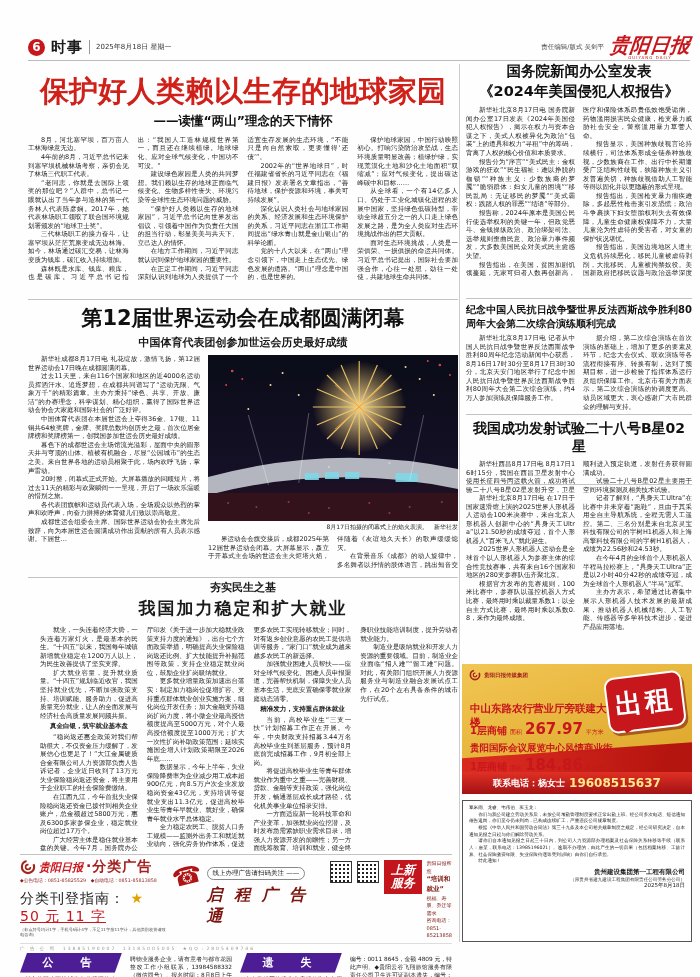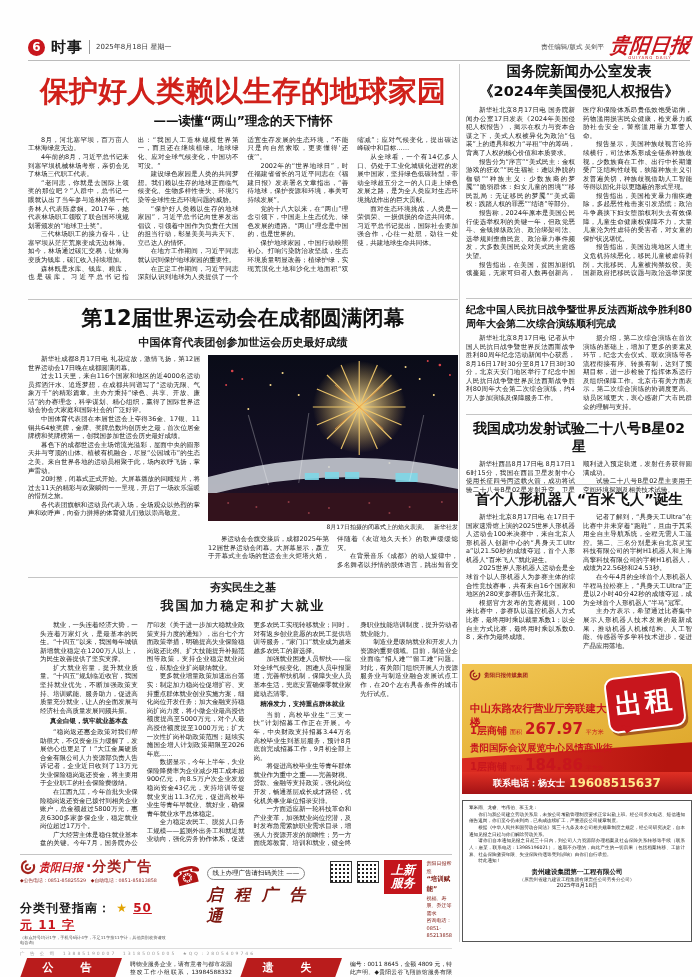--- a/index.html
+++ b/index.html
@@ -38,21 +38,21 @@
   .wg h2{margin:3px 0 5px;text-align:center;font-size:11px;font-weight:bold;}
   .wg-flex{display:flex;gap:8px;}
   .wg-left{width:172px;height:222px;}
   .wg-right{flex:1;}
   .photo{width:100%;height:166px;display:block;background:#0b0d18;}
   .caption{font-size:6px;color:#222;text-align:right;margin:2px 0 3px;}
   .wg-cont{height:40px;}
   
   .emp{position:absolute;left:28px;top:580px;width:430px;}
   .emp .kicker{margin:0;text-align:center;font-size:11px;font-weight:bold;}
-  .emp h1{margin:2px 0 6px;text-align:center;font-size:13px;font-weight:900;letter-spacing:2px;}
+  .emp h1{margin:2px 0 6px;text-align:center;font-size:17px;font-weight:900;letter-spacing:2px;}
   .emp .c4{height:228px;margin-left:12px;}
   
   .rart{position:absolute;left:466px;width:226px;}
   .rart h1{margin:0;text-align:center;font-weight:900;color:#111;}
   .us h1{font-size:14.5px;line-height:1.35;}
   .us .c2{height:172px;margin-top:5px;}
   .mem h1{font-size:10px;line-height:1.35;text-align:justify;}
   .mem .c2{height:78px;margin-top:4px;}
   .sat h1{font-size:14px;}
   .sat .c2{height:46px;margin-top:4px;}
@@ -81,51 +81,51 @@
   .ad-contact{position:absolute;left:0;right:0;bottom:0;height:22px;background:linear-gradient(#e03024,#a31215);
               color:#fff;display:flex;align-items:center;justify-content:center;gap:4px;font-weight:900;}
   .ad-contact .lbl{font-size:9px;}
   .ad-contact .num{font-size:12px;color:#ffe98c;}
   
   .notice{position:absolute;left:462px;top:800px;width:230px;height:142px;border:1px solid #555;
           box-sizing:border-box;padding:4px 6px;background:#fff;}
   .notice h1{margin:0 0 3px;text-align:center;font-size:15px;font-weight:900;font-family:"DejaVu Serif",serif;}
   .notice .body p{margin:0;font-size:4.6px;line-height:1.45;text-align:justify;text-indent:2em;color:#222;word-break:break-all;}
   .notice .body p.salut{text-indent:0;}
-  .notice .sig{text-align:center;margin-top:3px;}
+  .notice .sig{text-align:right;margin-top:3px;}
   .notice .sig .s1{font-size:6.5px;font-weight:bold;}
   .notice .sig .s2{font-size:4.6px;color:#333;}
   .notice .sig .s3{font-size:5.5px;}
   
   .cl{position:absolute;left:20px;top:854px;width:432px;border-top:1px solid #c4c4c4;padding-top:3px;}
   .cl-top{display:flex;align-items:flex-start;gap:5px;}
   .cl-brandcol{width:158px;}
   .cl-brandrow{display:flex;align-items:center;gap:3px;}
   .brand-script{font-family:"DejaVu Serif",serif;font-style:italic;font-weight:bold;font-size:11px;color:#c8161d;}
   .brand-big{font-size:14px;font-weight:900;color:#a3201e;letter-spacing:1px;}
   .cl-phones{font-size:4.8px;color:#8a1d18;margin-top:1px;}
-  .cl-guide{font-size:12px;font-weight:bold;margin-top:17px;letter-spacing:1px;}
+  .cl-guide{font-size:14px;font-weight:normal;margin-top:7px;letter-spacing:1px;}
   .cl-guide .price{color:#c8161d;text-decoration:underline;}
   .cl-guide .star{color:#e2a300;}
   .cl-note{font-size:4.2px;color:#555;margin-top:1px;}
   .phone-glyph{font-size:24px;color:#b01313;transform:rotate(-14deg);line-height:1;margin-top:6px;}
   .cl-centercol{width:128px;text-align:left;margin-top:2px;}
   .cl-pill{display:inline-block;border:1px solid #888;border-radius:8px;font-size:6.5px;padding:1px 5px;color:#222;}
   .cl-adbrand{font-size:16px;font-weight:900;font-style:italic;color:#7d170f;letter-spacing:3px;margin-top:5px;}
   .qr{width:20px;height:20px;margin-top:3px;flex:0 0 auto;
       background:repeating-linear-gradient(0deg,#111 0 2px,#fff 2px 4px),repeating-linear-gradient(90deg,#111 0 2px,#fff 2px 4px);
       background-blend-mode:screen;border:1px solid #333;}
   .svc{width:40px;height:34px;background:#c3151c;color:#fff;font-weight:900;font-style:italic;
        display:flex;flex-direction:column;align-items:center;justify-content:center;font-size:12px;line-height:1.1;margin-top:2px;}
   .cl-promo{flex:1;font-size:5px;color:#7d170f;line-height:1.5;margin-top:2px;}
   .cl-promo .big{font-size:6.5px;font-weight:bold;}
   .cl-faint{font-size:4.5px;color:#999;letter-spacing:2px;margin:3px 0 2px;border-top:1px solid #ddd;padding-top:2px;}
   .cl-bottom{display:flex;gap:8px;}
   .cl-c{width:102px;}
-  .banner{background:#b91c1c;color:#fff;font-weight:900;font-size:11px;letter-spacing:8px;text-align:center;
+  .banner{background:#4c1d95;color:#fff;font-weight:900;font-size:11px;letter-spacing:8px;text-align:center;
           padding:2px 0 3px;clip-path:polygon(7% 0,100% 0,93% 100%,0 100%);box-shadow:2px 2px 0 #bbb;}
   .cl-c p{margin:2px 0 0;font-size:5.8px;line-height:1.45;text-align:justify;word-break:break-all;color:#222;}
   
   .logo-g{flex:0 0 auto;}
 </style>
 </head>
 <body>
 
 <div class="page">
 
@@ -151,40 +151,42 @@
         <p>8月，河北塞罕坝，百万亩人工林海绿意无边。</p>
         <p>4年前的8月，习近平总书记来到塞罕坝机械林场考察，亲切会见了林场三代职工代表。</p>
         <p>“老同志，你就是去国际上领奖的那位吧？”人群中，总书记一眼就认出了当年参与造林的第一代务林人代表陈彦娴。2017年，她代表林场职工领取了联合国环境规划署颁发的“地球卫士奖”。</p>
         <p>三代林场职工的接力奋斗，让塞罕坝从茫茫荒原变成无边林海。如今，林场通过碳汇交易，让林海变质为钱库，碳汇收入持续增加。</p>
         <p>森林既是水库、钱库、粮库，也是碳库。习近平总书记指出：“我国人工造林规模世界第一，而且还在继续植绿。地球绿化、应对全球气候变化，中国功不可没。”</p>
         <p>建设绿色家园是人类的共同梦想。我们赖以生存的地球正面临气候变化、生物多样性丧失、环境污染等全球性生态环境问题的威胁。</p>
         <p>“保护好人类赖以生存的地球家园”，习近平总书记向世界发出倡议，引领着中国作为负责任大国的担当行动，彰显美美与共天下、立己达人的情怀。</p>
         <p>在地方工作期间，习近平同志就认识到保护地球家园的重要性。</p>
         <p>在正定工作期间，习近平同志深刻认识到地球为人类提供了一个适宜生存发展的生态环境，“不能只是向自然索取，更要懂得‘还债’”。</p>
         <p>2002年的“世界地球日”，时任福建省省长的习近平同志在《福建日报》发表署名文章指出，“善待地球，保护资源和环境，事关可持续发展”。</p>
+        <p>深化认识人类社会与地球家园的关系、经济发展和生态环境保护的关系，习近平同志在浙江工作期间提出“绿水青山就是金山银山”的科学论断。</p>
         <p>党的十八大以来，在“两山”理念引领下，中国走上生态优先、绿色发展的道路。“两山”理念是中国的，也是世界的。</p>
         <p>保护地球家园，中国行动映照初心。打响污染防治攻坚战，生态环境质量明显改善；植绿护绿，实现荒漠化土地和沙化土地面积“双缩减”；应对气候变化，提出碳达峰碳中和目标……</p>
         <p>从全球看，一个有14亿多人口、仍处于工业化城镇化进程的发展中国家，坚持绿色低碳转型，带动全球超五分之一的人口走上绿色发展之路，是为全人类应对生态环境挑战作出的巨大贡献。</p>
         <p>面对生态环境挑战，人类是一荣俱荣、一损俱损的命运共同体。习近平总书记提出，国际社会要加强合作，心往一处想，劲往一处使，共建地球生命共同体。</p>
       </div>
   </section>
 
   <div class="hline" style="left:28px;top:299px;width:430px;"></div>
 
   <section class="wg">
     <h1>第12届世界运动会在成都圆满闭幕</h1>
     <h2>中国体育代表团创参加世运会历史最好成绩</h2>
     <div class="wg-flex">
       <div class="wg-left cols">
           <p>新华社成都8月17日电 礼花绽放，激情飞扬，第12届世界运动会17日晚在成都圆满闭幕。</p>
           <p>过去11天里，来自116个国家和地区的近4000名运动员挥洒汗水、追逐梦想，在成都共同谱写了“运动无限、气象万千”的精彩篇章。主办方秉持“绿色、共享、开放、廉洁”的办赛理念，科学谋划、精心组织，赢得了国际世界运动会协会大家庭和国际社会的广泛好评。</p>
           <p>中国体育代表团在本届世运会上夺得36金、17银、11铜共64枚奖牌，金牌、奖牌总数均创历史之最，首次位居金牌榜和奖牌榜第一，创我国参加世运会历史最好成绩。</p>
           <p>暮色下的成都世运会主场馆流光溢彩，屋面中央的圆形天井与穹顶的山体、植被有机融合，尽显“公园城市”的生态之美。来自世界各地的运动员相聚于此，场内欢呼飞扬，掌声雷动。</p>
           <p>20时整，闭幕式正式开始。大屏幕播放的回顾短片，将过去11天的精彩与欢聚瞬间一一呈现，开启了一场欢乐温暖的惜别之旅。</p>
           <p>各代表团旗帜和运动员代表入场，全场观众以热烈的掌声和欢呼声，向奋力拼搏的体育健儿们致以崇高敬意。</p>
+          <p>成都世运会组委会主席、国际世界运动会协会主席先后致辞，向为本届世运会圆满成功作出贡献的所有人员表示感谢。下届世…</p>
         </div>
       <div class="wg-right">
         <svg class="photo" viewBox="0 0 248 166" preserveAspectRatio="none">
           <defs>
             <linearGradient id="sky" x1="0" y1="0" x2="0" y2="1">
               <stop offset="0" stop-color="#0a0c18"></stop>
                 <stop offset="0.7" stop-color="#151026"></stop>
                 <stop offset="1" stop-color="#2a1020"></stop>
             </linearGradient>
             <radialGradient id="glow" cx="0.5" cy="0.5" r="0.5">
@@ -327,21 +329,20 @@
     <h1>我国成功发射试验二十八号B星02星</h1>
     <div class="cols c2">
         <p>新华社西昌8月17日电 8月17日16时15分，我国在西昌卫星发射中心使用长征四号丙运载火箭，成功将试验二十八号B星02星发射升空，卫星顺利进入预定轨道，发射任务获得圆满成功。</p>
         <p>试验二十八号B星02星主要用于空间环境探测及相关技术试验。</p>
       </div>
   </section>
 
   <div class="hline" style="left:466px;top:484px;width:226px;"></div>
 
   <section class="rart rob" style="top:490px;">
-    <h1>首个人形机器人“百米飞人”诞生</h1>
     <div class="cols c2">
         <p>新华社北京8月17日电 在17日于国家速滑馆上演的2025世界人形机器人运动会100米决赛中，来自北京人形机器人创新中心的“具身天工Ultra”以21.50秒的成绩夺冠，首个人形机器人“百米飞人”就此诞生。</p>
         <p>2025世界人形机器人运动会是全球首个以人形机器人为参赛主体的综合性竞技赛事，共有来自16个国家和地区的280支参赛队伍齐聚北京。</p>
         <p>根据官方发布的竞赛规则，100米比赛中，参赛队以遥控机器人方式比赛，最终用时乘以裁量系数1；以全自主方式比赛，最终用时乘以系数0.8，来作为最终成绩。</p>
         <p>记者了解到，“具身天工Ultra”在比赛中并未穿着“跑鞋”，且由于其采用全自主导航系统，全程无需人工遥控。第二、三名分别是来自北京灵宝科技有限公司的宇树H1机器人和上海高擎科技有限公司的宇树H1机器人，成绩为22.56秒和24.53秒。</p>
         <p>在今年4月的全球首个人形机器人半程马拉松赛上，“具身天工Ultra”正是以2小时40分42秒的成绩夺冠，成为全球首个人形机器人“半马”冠军。</p>
         <p>主办方表示，希望通过比赛集中展示人形机器人技术发展的最新成果，推动机器人机械结构、人工智能、传感器等多学科技术进步，促进产品应用落地。</p>
       </div>
   </section>
 
@@ -416,21 +417,21 @@
         <div class="cl-adbrand">启 程 广 告 通</div>
       </div>
       <div class="qr"></div>
       <div class="qr"></div>
       <div class="svc">
         <span>上新</span>
         <span>服务</span>
       </div>
       <div class="cl-promo">
         <div>贵阳日报帮您</div>
-        <div class="big">“培训赋能”</div>
+        <div class="big">“培训和就业”</div>
         <div>祝福、寿辰、乔迁等需求</div>
         <div>咨询电话：0851-85213858</div>
       </div>
     </div>
     <div class="cl-faint">广 告 公 司　13885190007　13185005005　★QQ：2805409746</div>
     <div class="cl-bottom">
       <div class="cl-c">
         <div class="banner">公　告</div>
         <p>◆都市花园小区机械停车位管理整改，公开选</p>
       </div>

